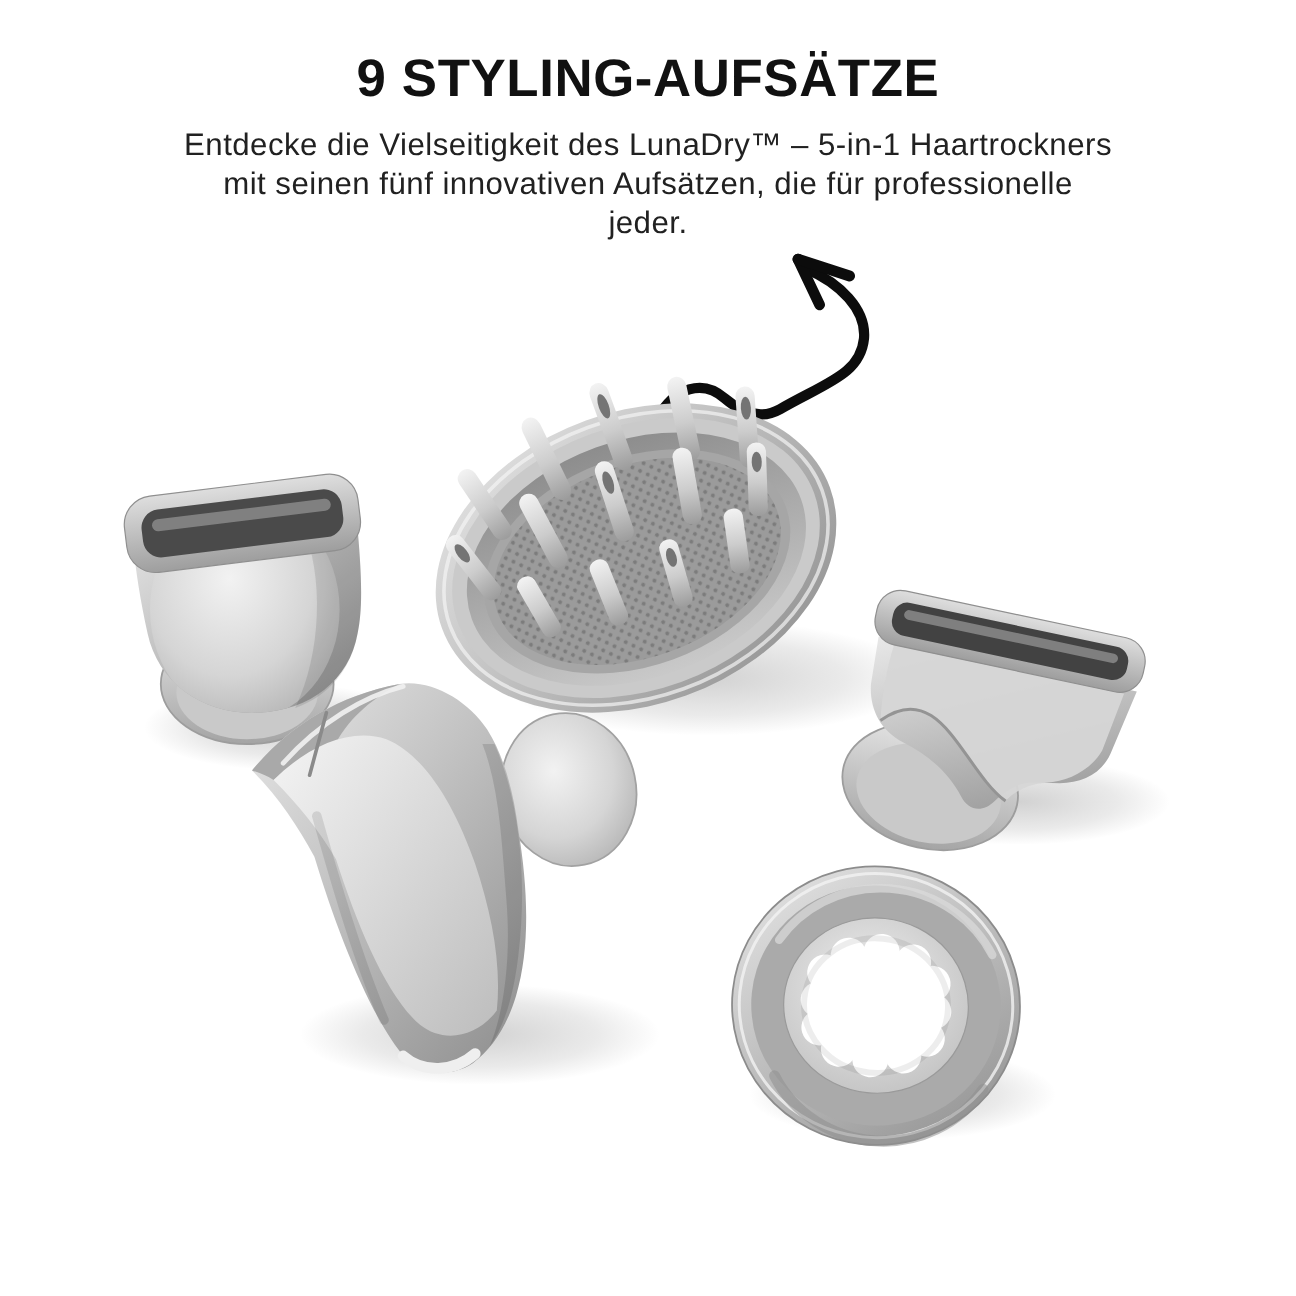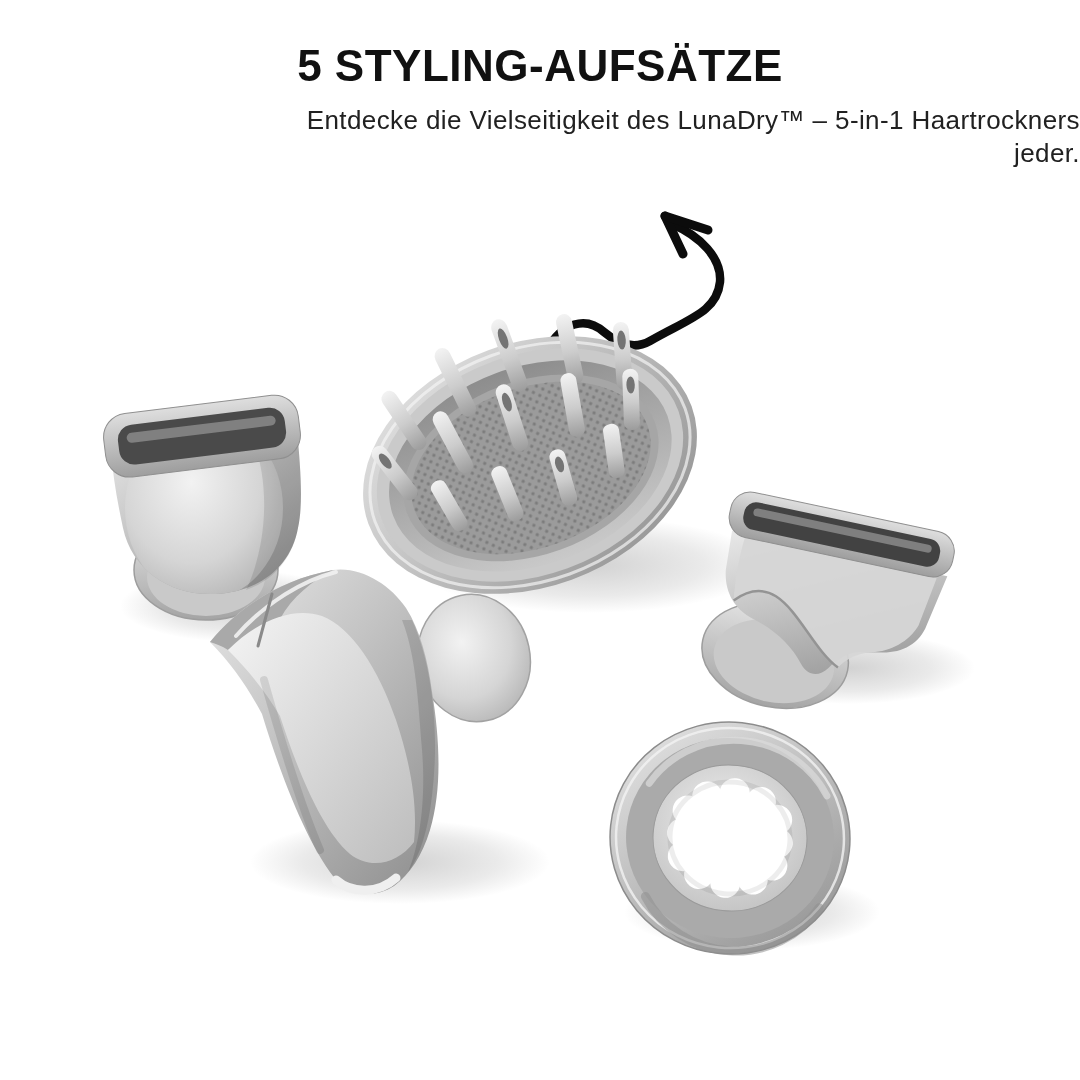--- a/index.html
+++ b/index.html
@@ -32,21 +32,20 @@
     font-weight: 800;
     letter-spacing: 0.5px;
     color: #111111;
   }
   .description {
     margin: 14px 0 0 0;
     font-size: 26px;
     font-weight: 400;
     color: #212121;
     letter-spacing: 0.4px;
-    text-align: right;
   }
   .description .line {
     line-height: 32.5px;
     white-space: nowrap;
   }
   .photo {
     position: absolute;
     top: 0;
     left: 0;
     width: 1080px;
@@ -54,23 +53,24 @@
     z-index: 1;
   }
   .photo svg { display: block; }
 </style>
 </head>
 <body>
 
 <div class="canvas">
 
   <div class="header">
-    <h1 class="title">5 STYLING-AUFSÄTZE</h1>
+    <h1 class="title">9 STYLING-AUFSÄTZE</h1>
     <div class="description">
       <div class="line">Entdecke die Vielseitigkeit des LunaDry™ – 5-in-1 Haartrockners</div>
+      <div class="line">mit seinen fünf innovativen Aufsätzen, die für professionelle</div>
       <div class="line">jeder.</div>
     </div>
   </div>
 
   <div class="photo">
     <svg width="1080" height="1080" viewBox="0 0 1080 1080" xmlns="http://www.w3.org/2000/svg">
       <defs>
         <linearGradient id="gMetalDiag" x1="0" y1="0" x2="0.85" y2="1">
           <stop offset="0" stop-color="#e8e8e8"></stop>
           <stop offset="0.45" stop-color="#c3c3c3"></stop>

